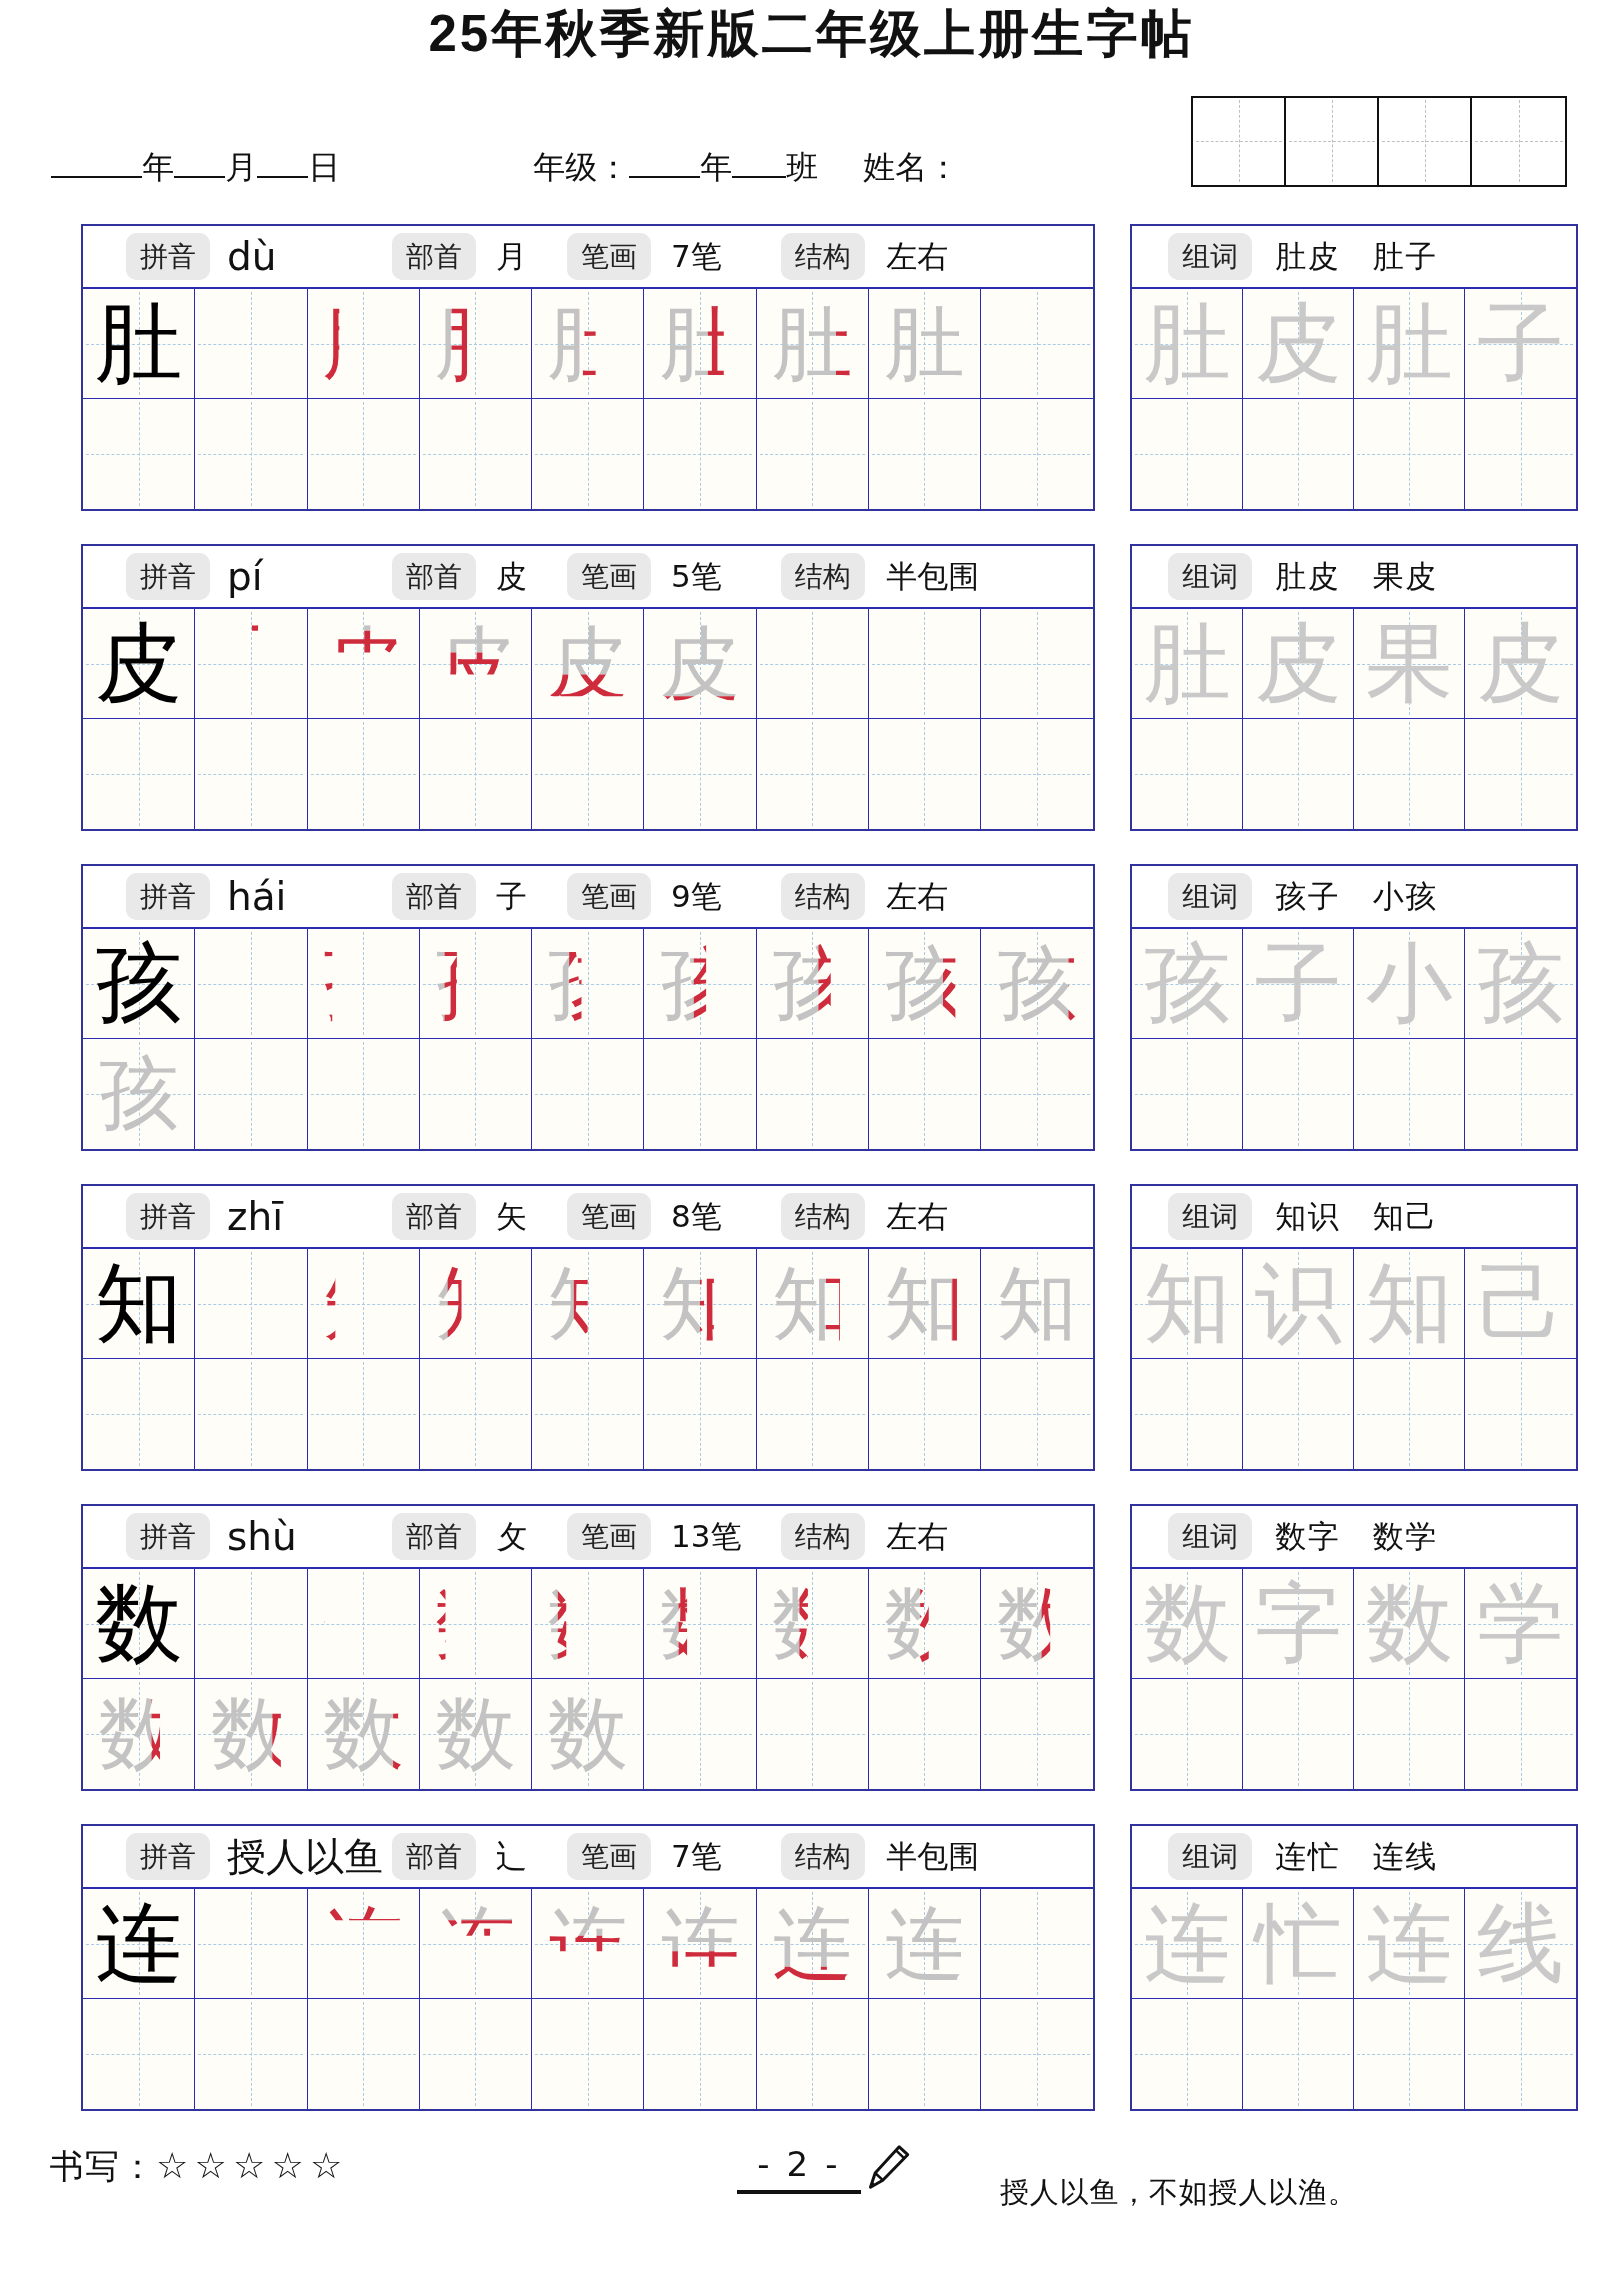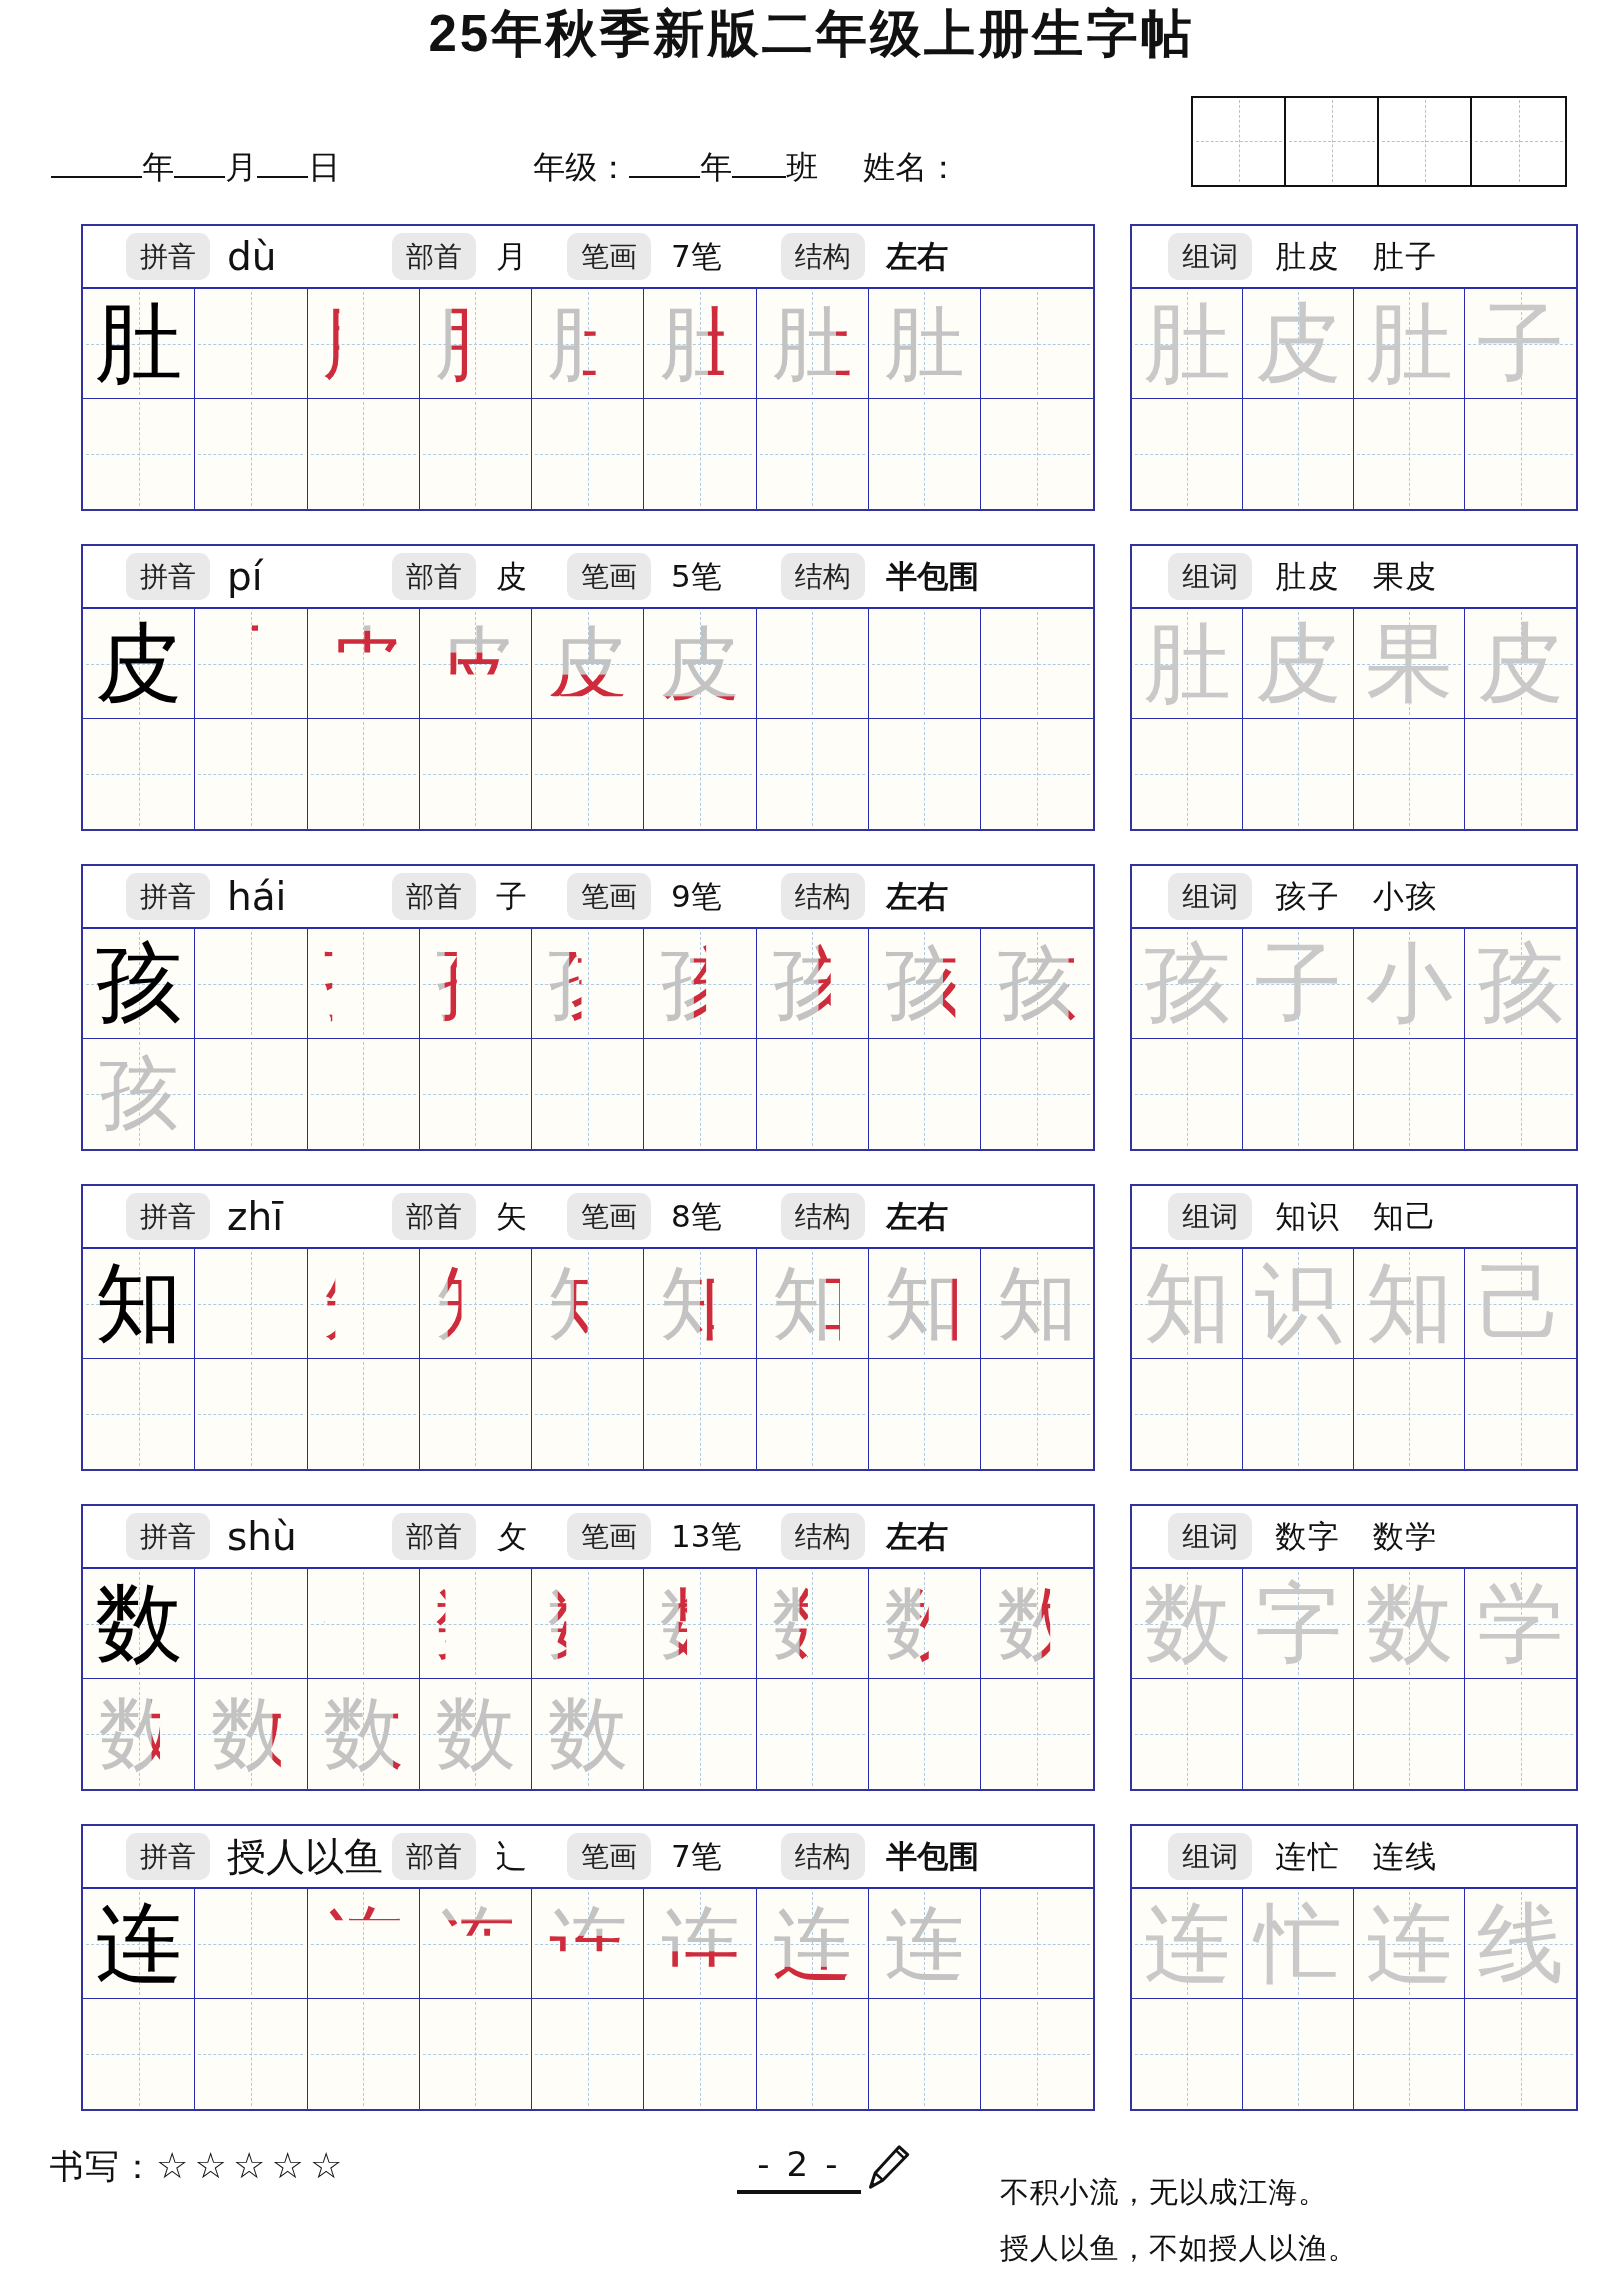--- a/index.html
+++ b/index.html
@@ -58,21 +58,21 @@
     background:var(--badge);border-radius:10.8px;padding:4.6px 14px;
     font-size:28px;color:#222;white-space:nowrap;flex:none;
   }
   .hv{white-space:nowrap;flex:none;}
   .v-pinyin{font-family:"DejaVu Sans","Liberation Sans",sans-serif;font-size:39px;margin-left:17px;width:165px;}
   .b-radical{margin-left:0;}
   .v-radical{margin-left:20px;width:71px;}
   .b-strokes{margin-left:0;}
   .v-strokes{margin-left:20px;width:102px;font-family:"DejaVu Sans",serif;}
   .b-structure{margin-left:7.7px;}
-  .v-structure{margin-left:21.6px;font-weight:bold;}
+  .v-structure{margin-left:21.6px;}
   .v-words{margin-left:23px;letter-spacing:1.5px;}
   .grid{display:grid;}
   .grid.cols9{grid-template-columns:repeat(9,1fr);grid-auto-rows:110px;}
   .grid.cols4{grid-template-columns:repeat(4,1fr);grid-auto-rows:110px;}
   .cell{position:relative;border-right:1.5px solid var(--blue);border-bottom:1.5px solid var(--blue);}
   .cols9 .cell:nth-child(9n){border-right:none;}
   .cols9 .cell:nth-child(n+10){border-bottom:none;}
   .cols4 .cell:nth-child(4n){border-right:none;}
   .cols4 .cell:nth-child(n+5){border-bottom:none;}
   .cell::before{content:'';position:absolute;left:50%;top:3.1px;bottom:3.1px;border-left:1.5px dashed var(--dash);z-index:0;}
@@ -643,17 +643,16 @@
   <div class="pagenum-wrap">
     <div class="pagenum">- 2 -</div>
     <div class="page-underline"></div>
     <svg class="pencil" viewBox="0 0 24 24">
       <path d="M4 21.5 L6.2 14.8 L17.5 2.5 L21.5 6.2 L9.8 18.2 Z" fill="none" stroke="#111" stroke-width="1.4" stroke-linejoin="round"></path>
       <path d="M6.2 14.8 L9.8 18.2 M4 21.5 L5.6 19.6" fill="none" stroke="#111" stroke-width="1.2"></path>
       <path d="M16 4.2 L19.8 7.8" fill="none" stroke="#111" stroke-width="1.2"></path>
     </svg>
   </div>
   <div class="proverbs">
-    <div>不积小流，无以成江海。</div>
     <div>授人以鱼，不如授人以渔。</div>
   </div>
 </div>
 
 
 </body></html>

